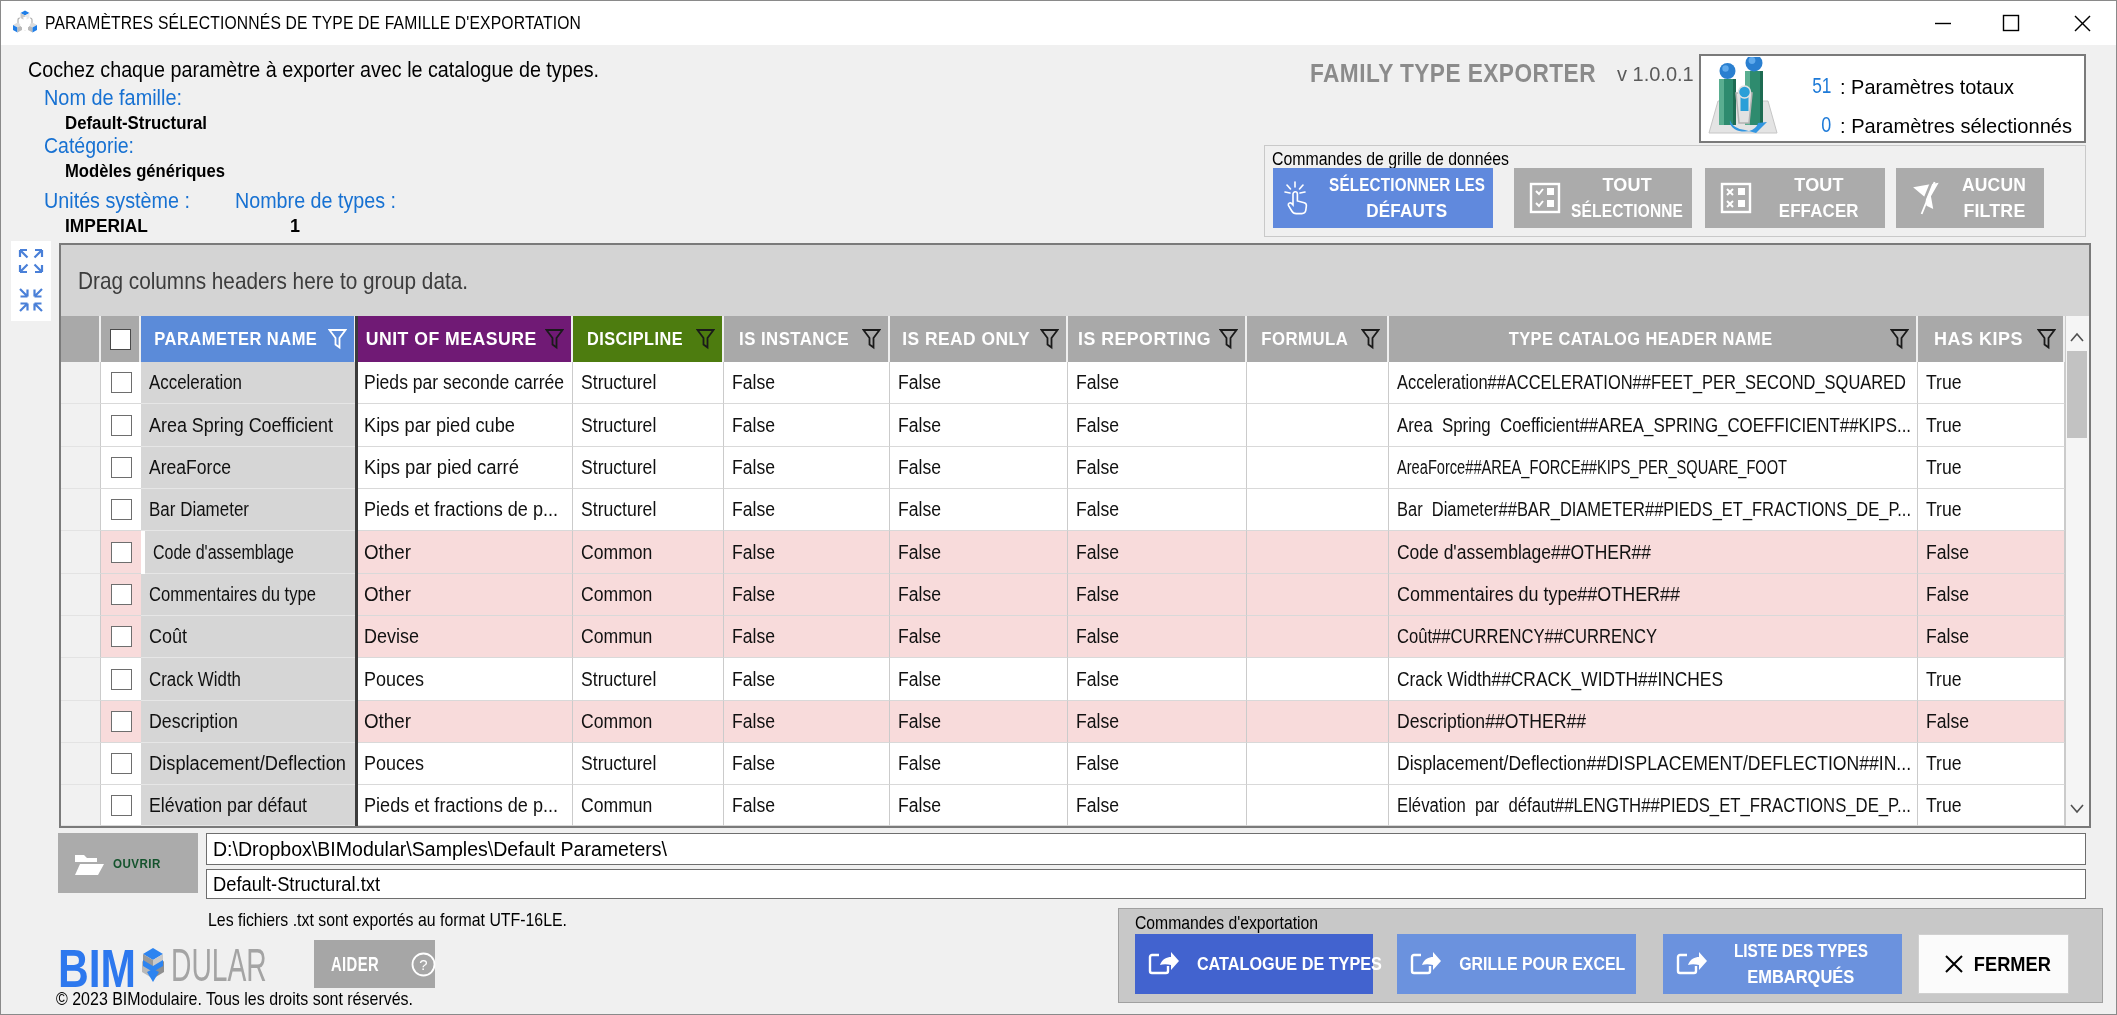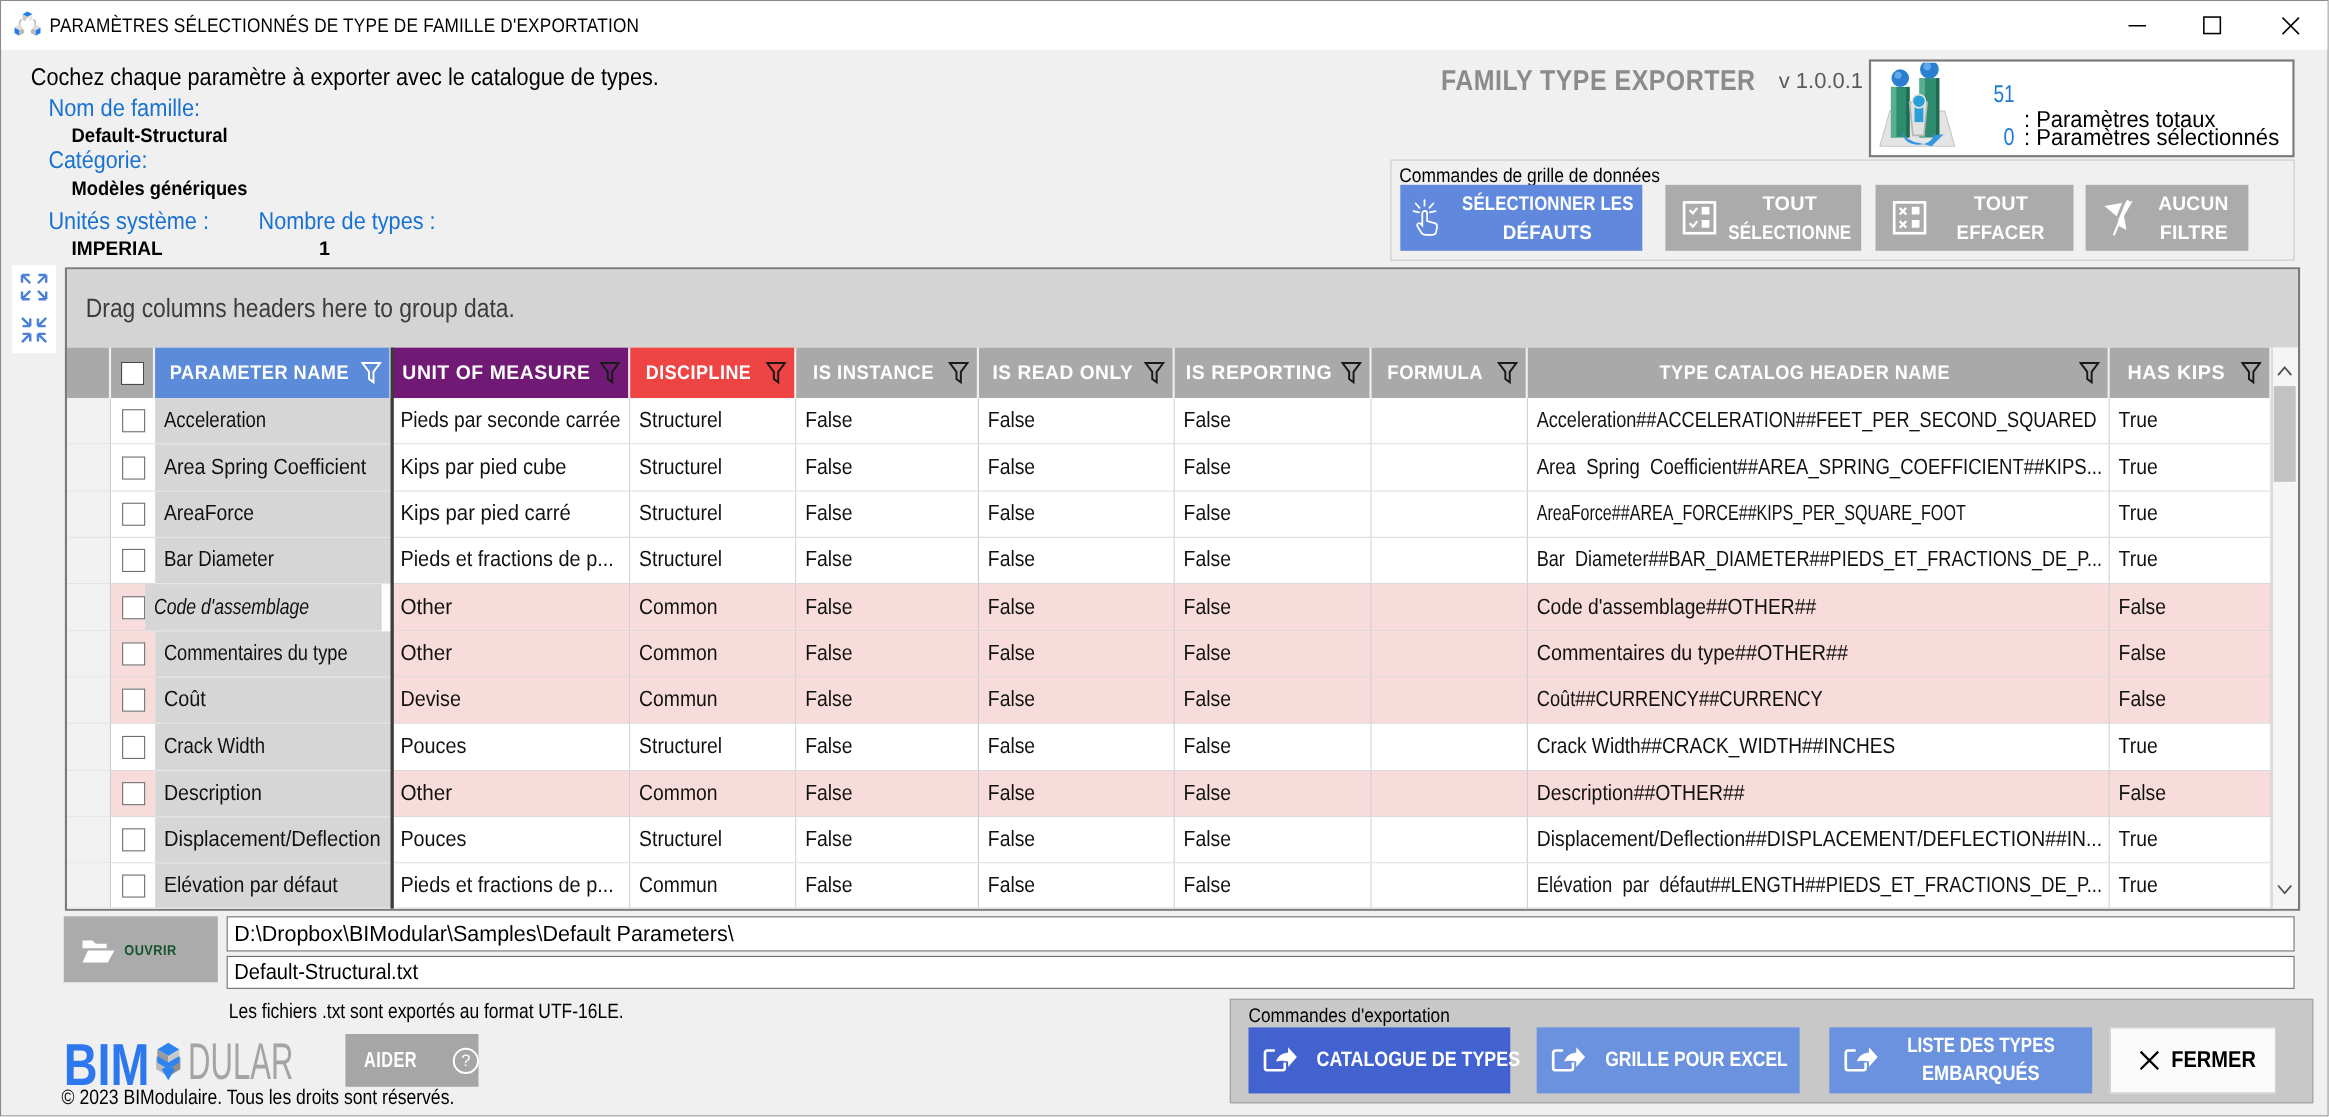--- a/index.html
+++ b/index.html
@@ -91,21 +91,21 @@
 <rect x="38" y="14" width="5" height="54" fill="#5aae90"></rect>
 <rect x="53" y="14" width="3" height="54" fill="#1e6b52"></rect>
 <circle cx="47" cy="6" r="8.5" fill="#2a7fd0"></circle>
 <circle cx="45" cy="3.5" r="3.4" fill="#60aaec"></circle>
 <path d="M23 63 a14 10 0 1 0 28 3 l9 -1 -11 11 -11 -3 a18 12 0 0 1 -15 -10 z" fill="#3396e0"></path>
 <polygon points="29,36 45,36 42,66 32,66" fill="#e2e2e2" stroke="#b4b4b4" stroke-width="1.5"></polygon>
 <rect x="33.5" y="40" width="8" height="14" fill="#2a9fd8"></rect>
 <circle cx="37.5" cy="35" r="6" fill="#2a9fd8" stroke="#e2e2e2" stroke-width="1.5"></circle>
 </svg>
 <div class="abs statnum" style="left:1750px;top:72px;"><span class="fitspan" id="f_n51" style="transform:scaleX(0.7883);transform-origin:100% 50%;">51</span></div>
-<div class="abs statlbl" style="left:1839px;top:74px;margin-top:22px;"><span class="fitspan" id="f_stot" style="transform:scaleX(0.9495);transform-origin:0 50%;">: Paramètres totaux</span></div>
+<div class="abs statlbl" style="left:1839px;top:74px;"><span class="fitspan" id="f_stot" style="transform:scaleX(0.9495);transform-origin:0 50%;">: Paramètres totaux</span></div>
 <div class="abs statnum" style="left:1750px;top:111px;"><span class="fitspan" id="f_n0" style="transform:scaleX(0.8163);transform-origin:100% 50%;">0</span></div>
 <div class="abs statlbl" style="left:1839px;top:113px;"><span class="fitspan" id="f_ssel" style="transform:scaleX(0.9555);transform-origin:0 50%;">: Paramètres sélectionnés</span></div>
 <div class="abs" id="grpgrid"></div>
 <div class="abs" id="grpgrid-lbl" style="background:#f0f0f0;"><span class="fitspan" id="f_grplbl" style="transform:scaleX(0.8805);transform-origin:0 50%;">Commandes de grille de données</span></div>
 <div class="abs cmdbtn bluebtn" style="left:1272px;width:220px;">
       <svg width="34" height="38" viewBox="0 0 34 38" style="margin-left:8px;flex:none;">
 <g stroke="#fff" stroke-width="1.6" fill="none" stroke-linecap="round">
 <line x1="14" y1="3" x2="14" y2="8"></line>
           <line x1="6" y1="6" x2="9.5" y2="10"></line>
           <line x1="22" y1="6" x2="18.5" y2="10"></line>
@@ -174,21 +174,21 @@
       <svg width="19" height="22" viewBox="0 0 19 22" style="position:absolute;right:7px;top:12px;">
         <path d="M1.5 2 h16 l-6 8 v9.5 l-4 -3 v-6.5 z" fill="none" stroke="#ffffff" stroke-width="1.8"></path>
       </svg>
     </div>
 <div class="abs hcell" style="left:355px;width:217px;background:#701a75;">
       <div class="ht" style="padding-right:24px;"><span class="fitspan" id="f_hum" style="transform:scaleX(0.9799);transform-origin:50% 50%;">UNIT OF MEASURE</span></div>
       <svg width="19" height="22" viewBox="0 0 19 22" style="position:absolute;right:7px;top:12px;">
         <path d="M1.5 2 h16 l-6 8 v9.5 l-4 -3 v-6.5 z" fill="none" stroke="#1a1a1a" stroke-width="1.8"></path>
       </svg>
     </div>
-<div class="abs hcell" style="left:572px;width:151px;background:#ef4444;">
+<div class="abs hcell" style="left:572px;width:151px;background:#4d7c0f;">
       <div class="ht" style="padding-right:24px;"><span class="fitspan" id="f_hdi" style="transform:scaleX(0.9055);transform-origin:50% 50%;">DISCIPLINE</span></div>
       <svg width="19" height="22" viewBox="0 0 19 22" style="position:absolute;right:7px;top:12px;">
         <path d="M1.5 2 h16 l-6 8 v9.5 l-4 -3 v-6.5 z" fill="none" stroke="#1a1a1a" stroke-width="1.8"></path>
       </svg>
     </div>
 <div class="abs hcell" style="left:723px;width:166px;background:#a9a9a9;">
       <div class="ht" style="padding-right:24px;"><span class="fitspan" id="f_hii" style="transform:scaleX(0.9307);transform-origin:50% 50%;">IS INSTANCE</span></div>
       <svg width="19" height="22" viewBox="0 0 19 22" style="position:absolute;right:7px;top:12px;">
         <path d="M1.5 2 h16 l-6 8 v9.5 l-4 -3 v-6.5 z" fill="none" stroke="#1a1a1a" stroke-width="1.8"></path>
       </svg>
@@ -336,21 +336,21 @@
 <div class="abs cell white" style="left:1388px;top:488px;width:529px;height:42px;">
       <span class="fitspan" id="f_r3c" style="transform:scaleX(0.8233);transform-origin:0 50%;">Bar&nbsp; Diameter##BAR_DIAMETER##PIEDS_ET_FRACTIONS_DE_P...</span>
     </div>
 <div class="abs cell white" style="left:1917px;top:488px;width:147px;height:42px;">
       <span class="fitspan" id="f_r3h" style="transform:scaleX(0.8800);transform-origin:0 50%;">True</span>
     </div>
 <div class="abs rowind" style="left:60px;top:530px;width:40px;height:43px;"></div>
 <div class="abs ckcell pink" style="left:100px;top:530px;width:40px;height:43px;">
       <div class="ckbox"></div>
     </div>
-<div class="abs cell pname" style="left:131px;top:530px;width:215px;height:43px;font-style:italic;">
+<div class="abs cell pname" style="left:144px;top:530px;width:215px;height:43px;">
       <span class="fitspan" id="f_r4p" style="transform:scaleX(0.8004);transform-origin:0 50%;">Code d'assemblage</span>
     </div>
 <div class="abs cell pink" style="left:355px;top:530px;width:217px;height:43px;">
       <span class="fitspan" id="f_r4u" style="transform:scaleX(0.9394);transform-origin:0 50%;">Other</span>
     </div>
 <div class="abs cell pink" style="left:572px;top:530px;width:151px;height:43px;">
       <span class="fitspan" id="f_r4d" style="transform:scaleX(0.8800);transform-origin:0 50%;">Common</span>
     </div>
 <div class="abs cell pink" style="left:723px;top:530px;width:166px;height:43px;">
       <span class="fitspan" id="f_r4f1" style="transform:scaleX(0.8800);transform-origin:0 50%;">False</span>

